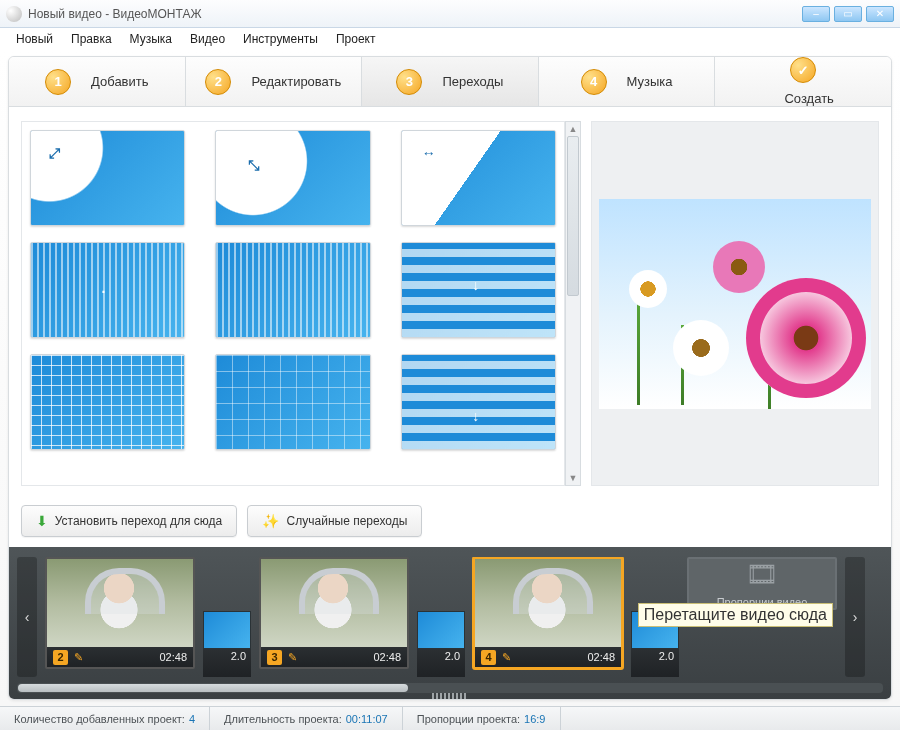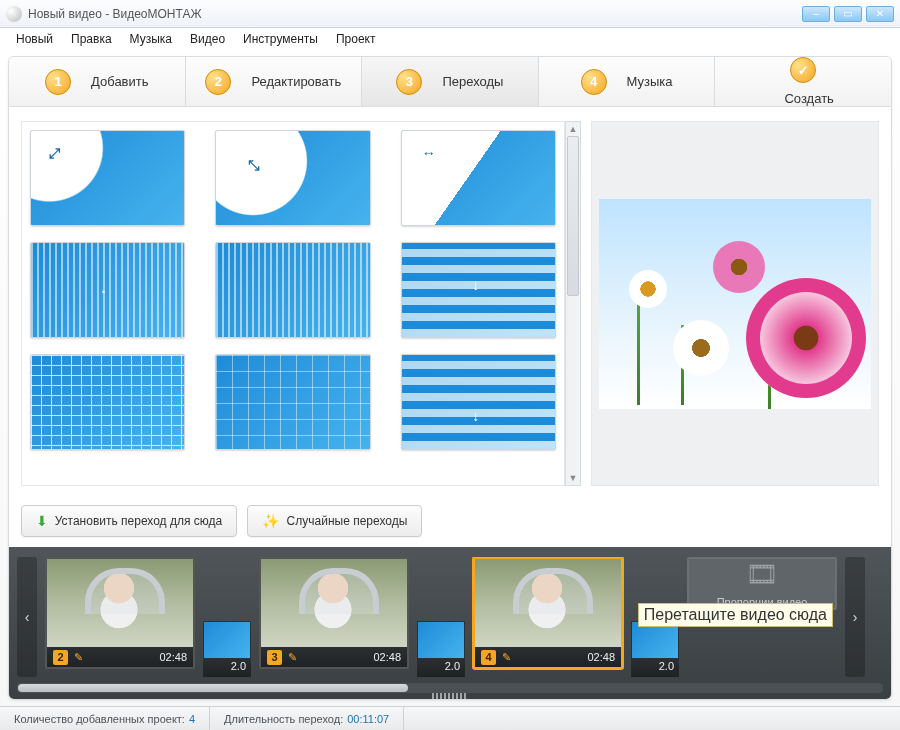--- a/index.html
+++ b/index.html
@@ -70,21 +70,21 @@
 .clip.selected { border-color: #f5a623; box-shadow: 0 0 0 1px #f5a623; }
 .clip-img { height: 88px; background: linear-gradient(#8a9a73 0%, #b2bca0 50%, #cfd6c4 100%); position: relative; overflow: hidden; }
 .baby { position: absolute; left: 26%; top: 10%; width: 68px; height: 72px; background: radial-gradient(circle at 50% 28%, #f3d2b8 0 24%, transparent 25%), radial-gradient(circle at 50% 58%, #f0f0f0 0 34%, transparent 35%); }
 .baby::after { content: ""; position: absolute; left: 0; top: 0; width: 68px; height: 40px; border-radius: 34px 34px 0 0; border: 6px solid #c8cdd2; border-bottom: none; background: rgba(220,224,228,0.3); }
 .clip-bar { height: 20px; background: linear-gradient(#2b2f32, #1f2225); display: flex; align-items: center; padding: 0 6px; gap: 6px; color: #eee; font-size: 11px; }
 .clip-num { background: #f5a623; color: #3a2600; font-weight: bold; width: 15px; height: 15px; display: flex; align-items: center; justify-content: center; border-radius: 2px; }
 .clip-edit { color: #f5a623; font-size: 11px; cursor: pointer; }
 .clip-time { margin-left: auto; }
 .trans-chip { width: 48px; align-self: flex-end; }
 .trans-chip-img { height: 38px; background: linear-gradient(135deg, #1e8bd8, #46b3ee); border: 1px solid #2a3236; }
-.trans-chip-bar { height: 18px; background: linear-gradient(#2b2f32, #1f2225); color: #eee; font-size: 11px; text-align: right; padding: 1px 5px; }
+.trans-chip-bar { height: 28px; background: linear-gradient(#2b2f32, #1f2225); color: #eee; font-size: 11px; text-align: right; padding: 1px 5px; }
 .dropzone { width: 150px; border: 2px solid #6a7074; border-radius: 2px; background: #5f6568; display: flex; flex-direction: column; align-items: center; justify-content: center; gap: 6px; color: #c8cccf; font-size: 11px; cursor: pointer; position: relative; }
 .dropzone .film-icon { font-size: 26px; color: #9aa0a4; }
 .tooltip { position: absolute; right: 2px; top: 44px; background: #fffde9; border: 1px solid #cabf76; color: #333; font-size: 16px; padding: 2px 5px; white-space: nowrap; }
 .tl-scroll { height: 10px; background: #4a5053; border-radius: 4px; margin-top: 6px; position: relative; }
 .tl-scroll .th { position: absolute; left: 1px; top: 1px; height: 8px; width: 45%; background: linear-gradient(#d7dcde, #b8bec1); border-radius: 4px; }
 .tl-grip { position: absolute; bottom: 0; left: 50%; margin-left: -18px; height: 6px; width: 36px; background: repeating-linear-gradient(90deg, #9ea4a7 0 2px, transparent 2px 4px); }
 
 .statusbar { height: 24px; background: linear-gradient(#f6f7f8, #e8eaec); border-top: 1px solid #ccd2d7; display: flex; align-items: center; font-size: 11px; color: #4d5256; }
 .statusbar .cell { padding: 0 14px; border-right: 1px solid #ccd2d7; height: 100%; display: flex; align-items: center; gap: 4px; }
 .statusbar .val { color: #1a75b5; }
@@ -265,16 +265,20 @@
     </div>
   </div>
 </div>
 
 <div class="statusbar">
   <div class="cell">
     <span>Количество добавленных проект:</span>
     <span class="val">4</span>
   </div>
   <div class="cell">
-    <span>Длительность переход:</span>
+    <span>Длительность проекта:</span>
     <span class="val">00:11:07</span>
   </div>
+  <div class="cell">
+    <span>Пропорции проекта:</span>
+    <span class="val">16:9</span>
+  </div>
 </div>
 
 </body></html>

